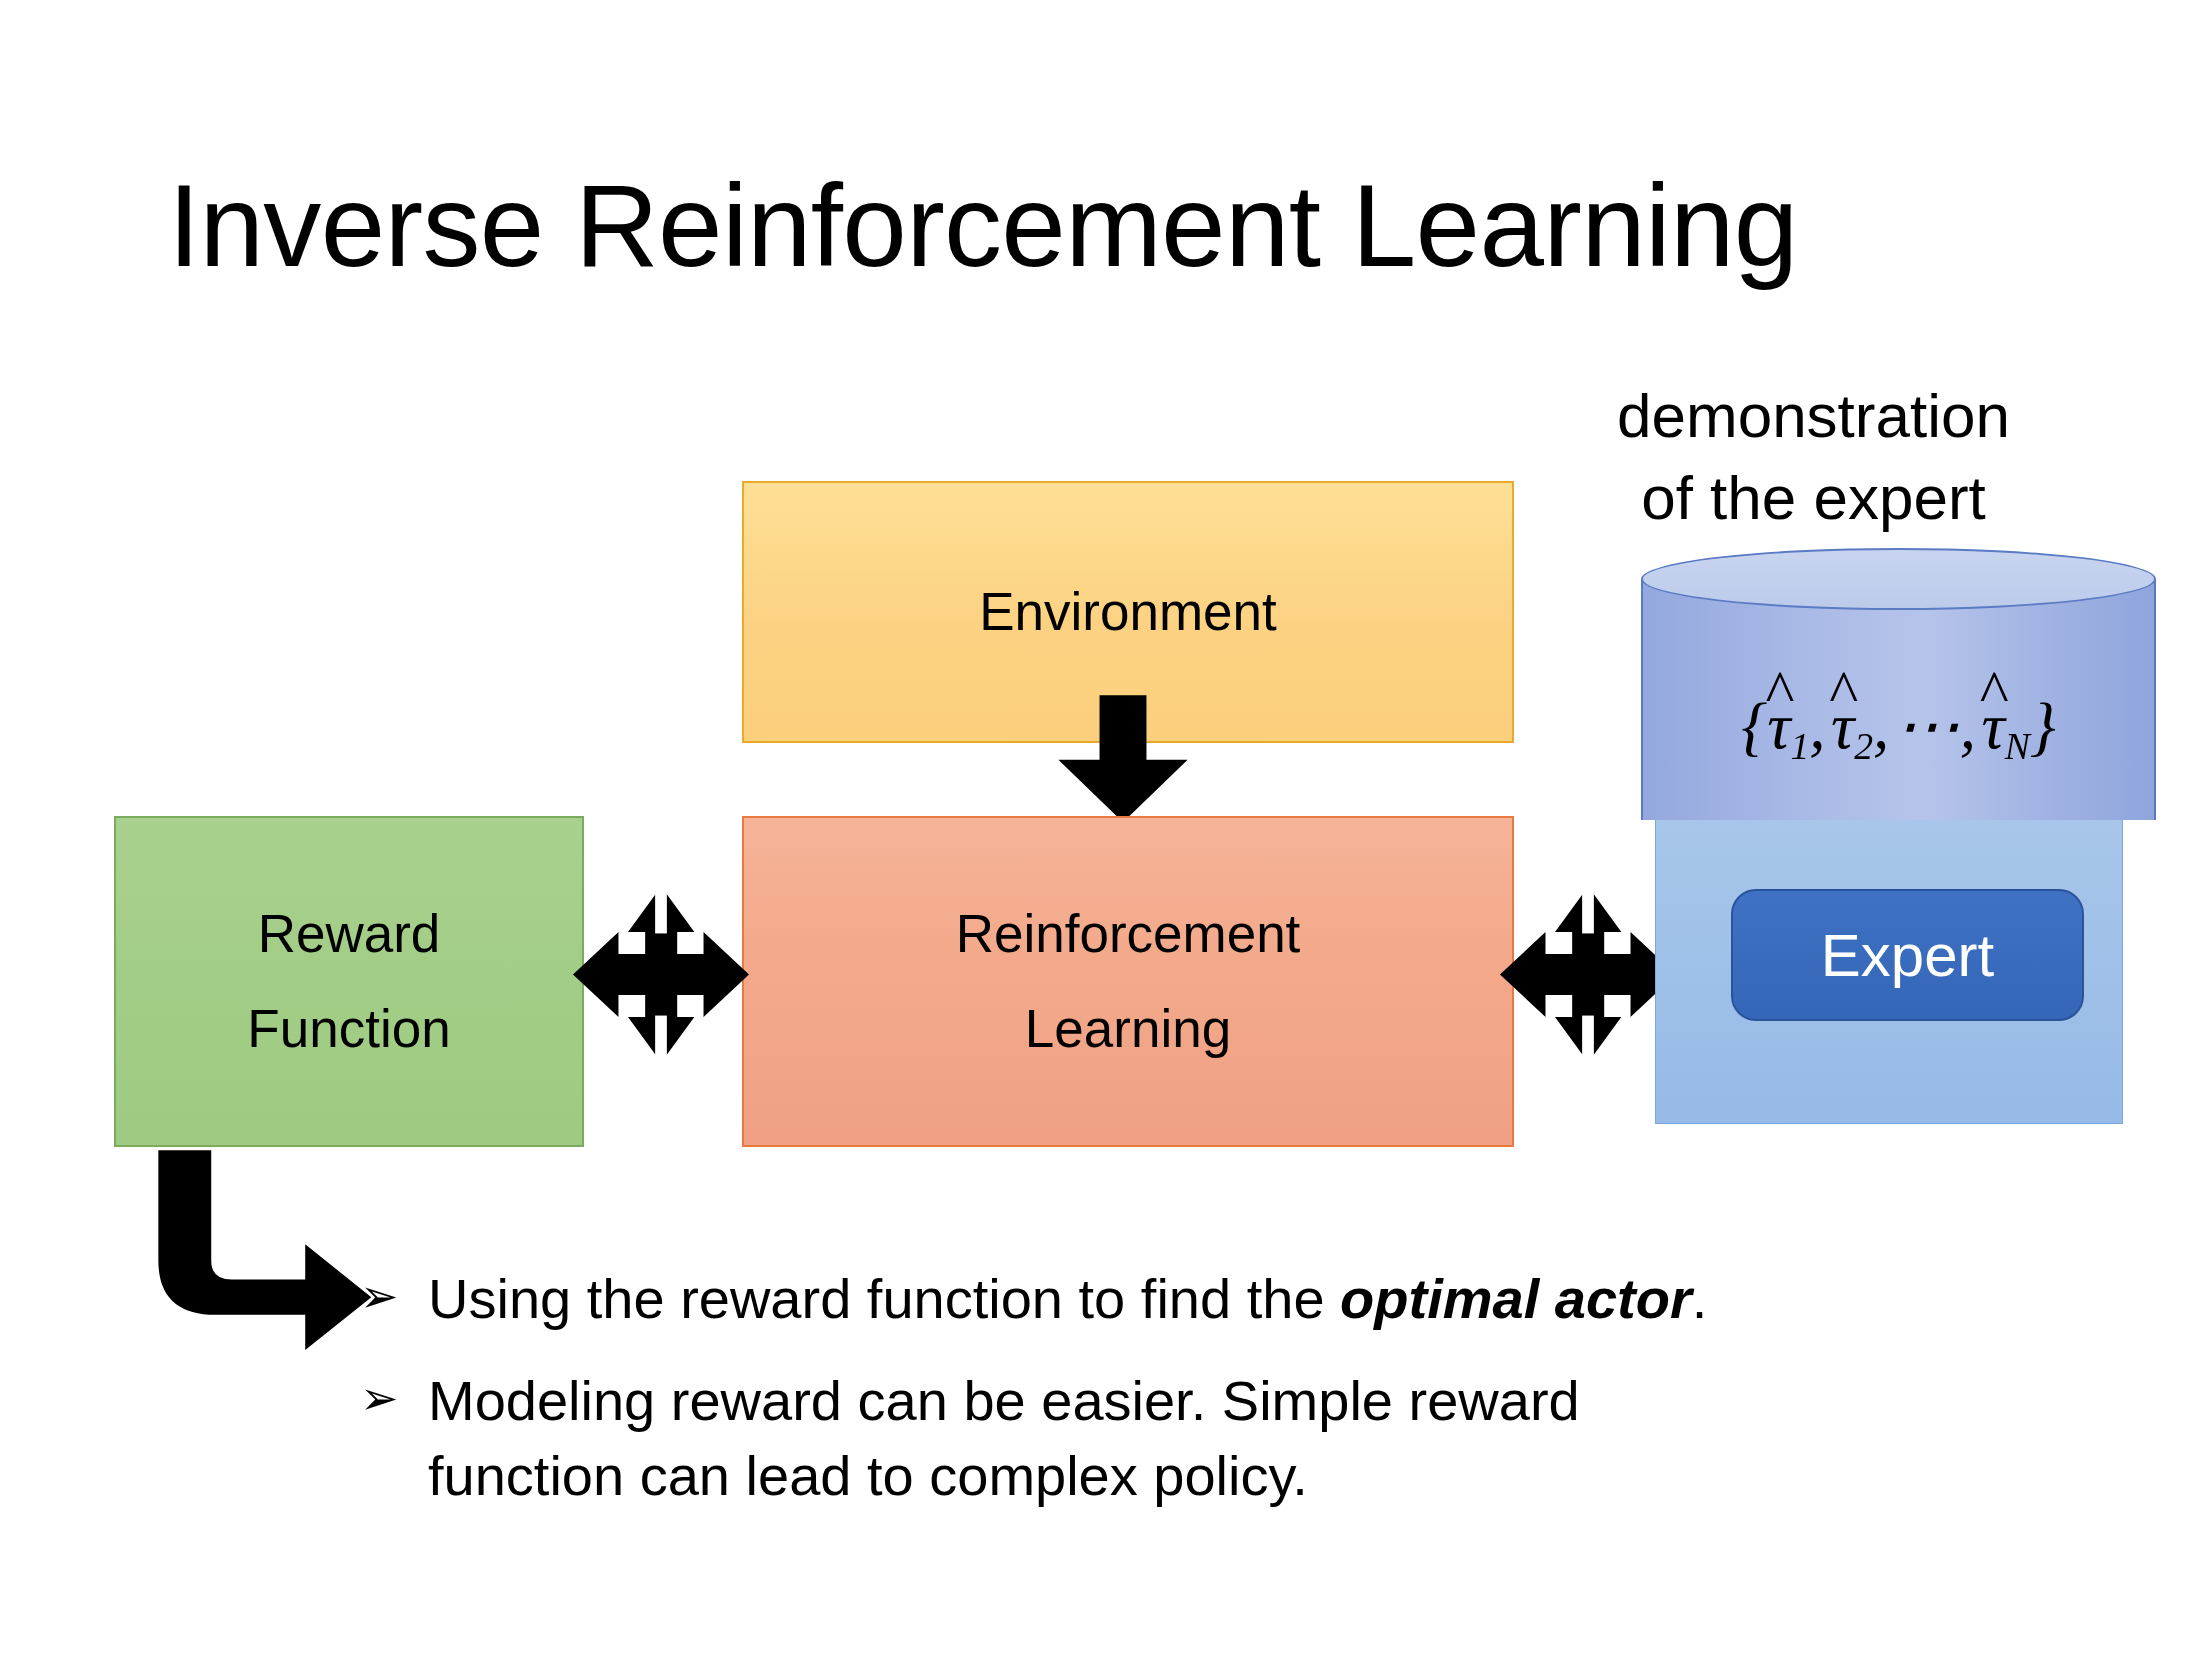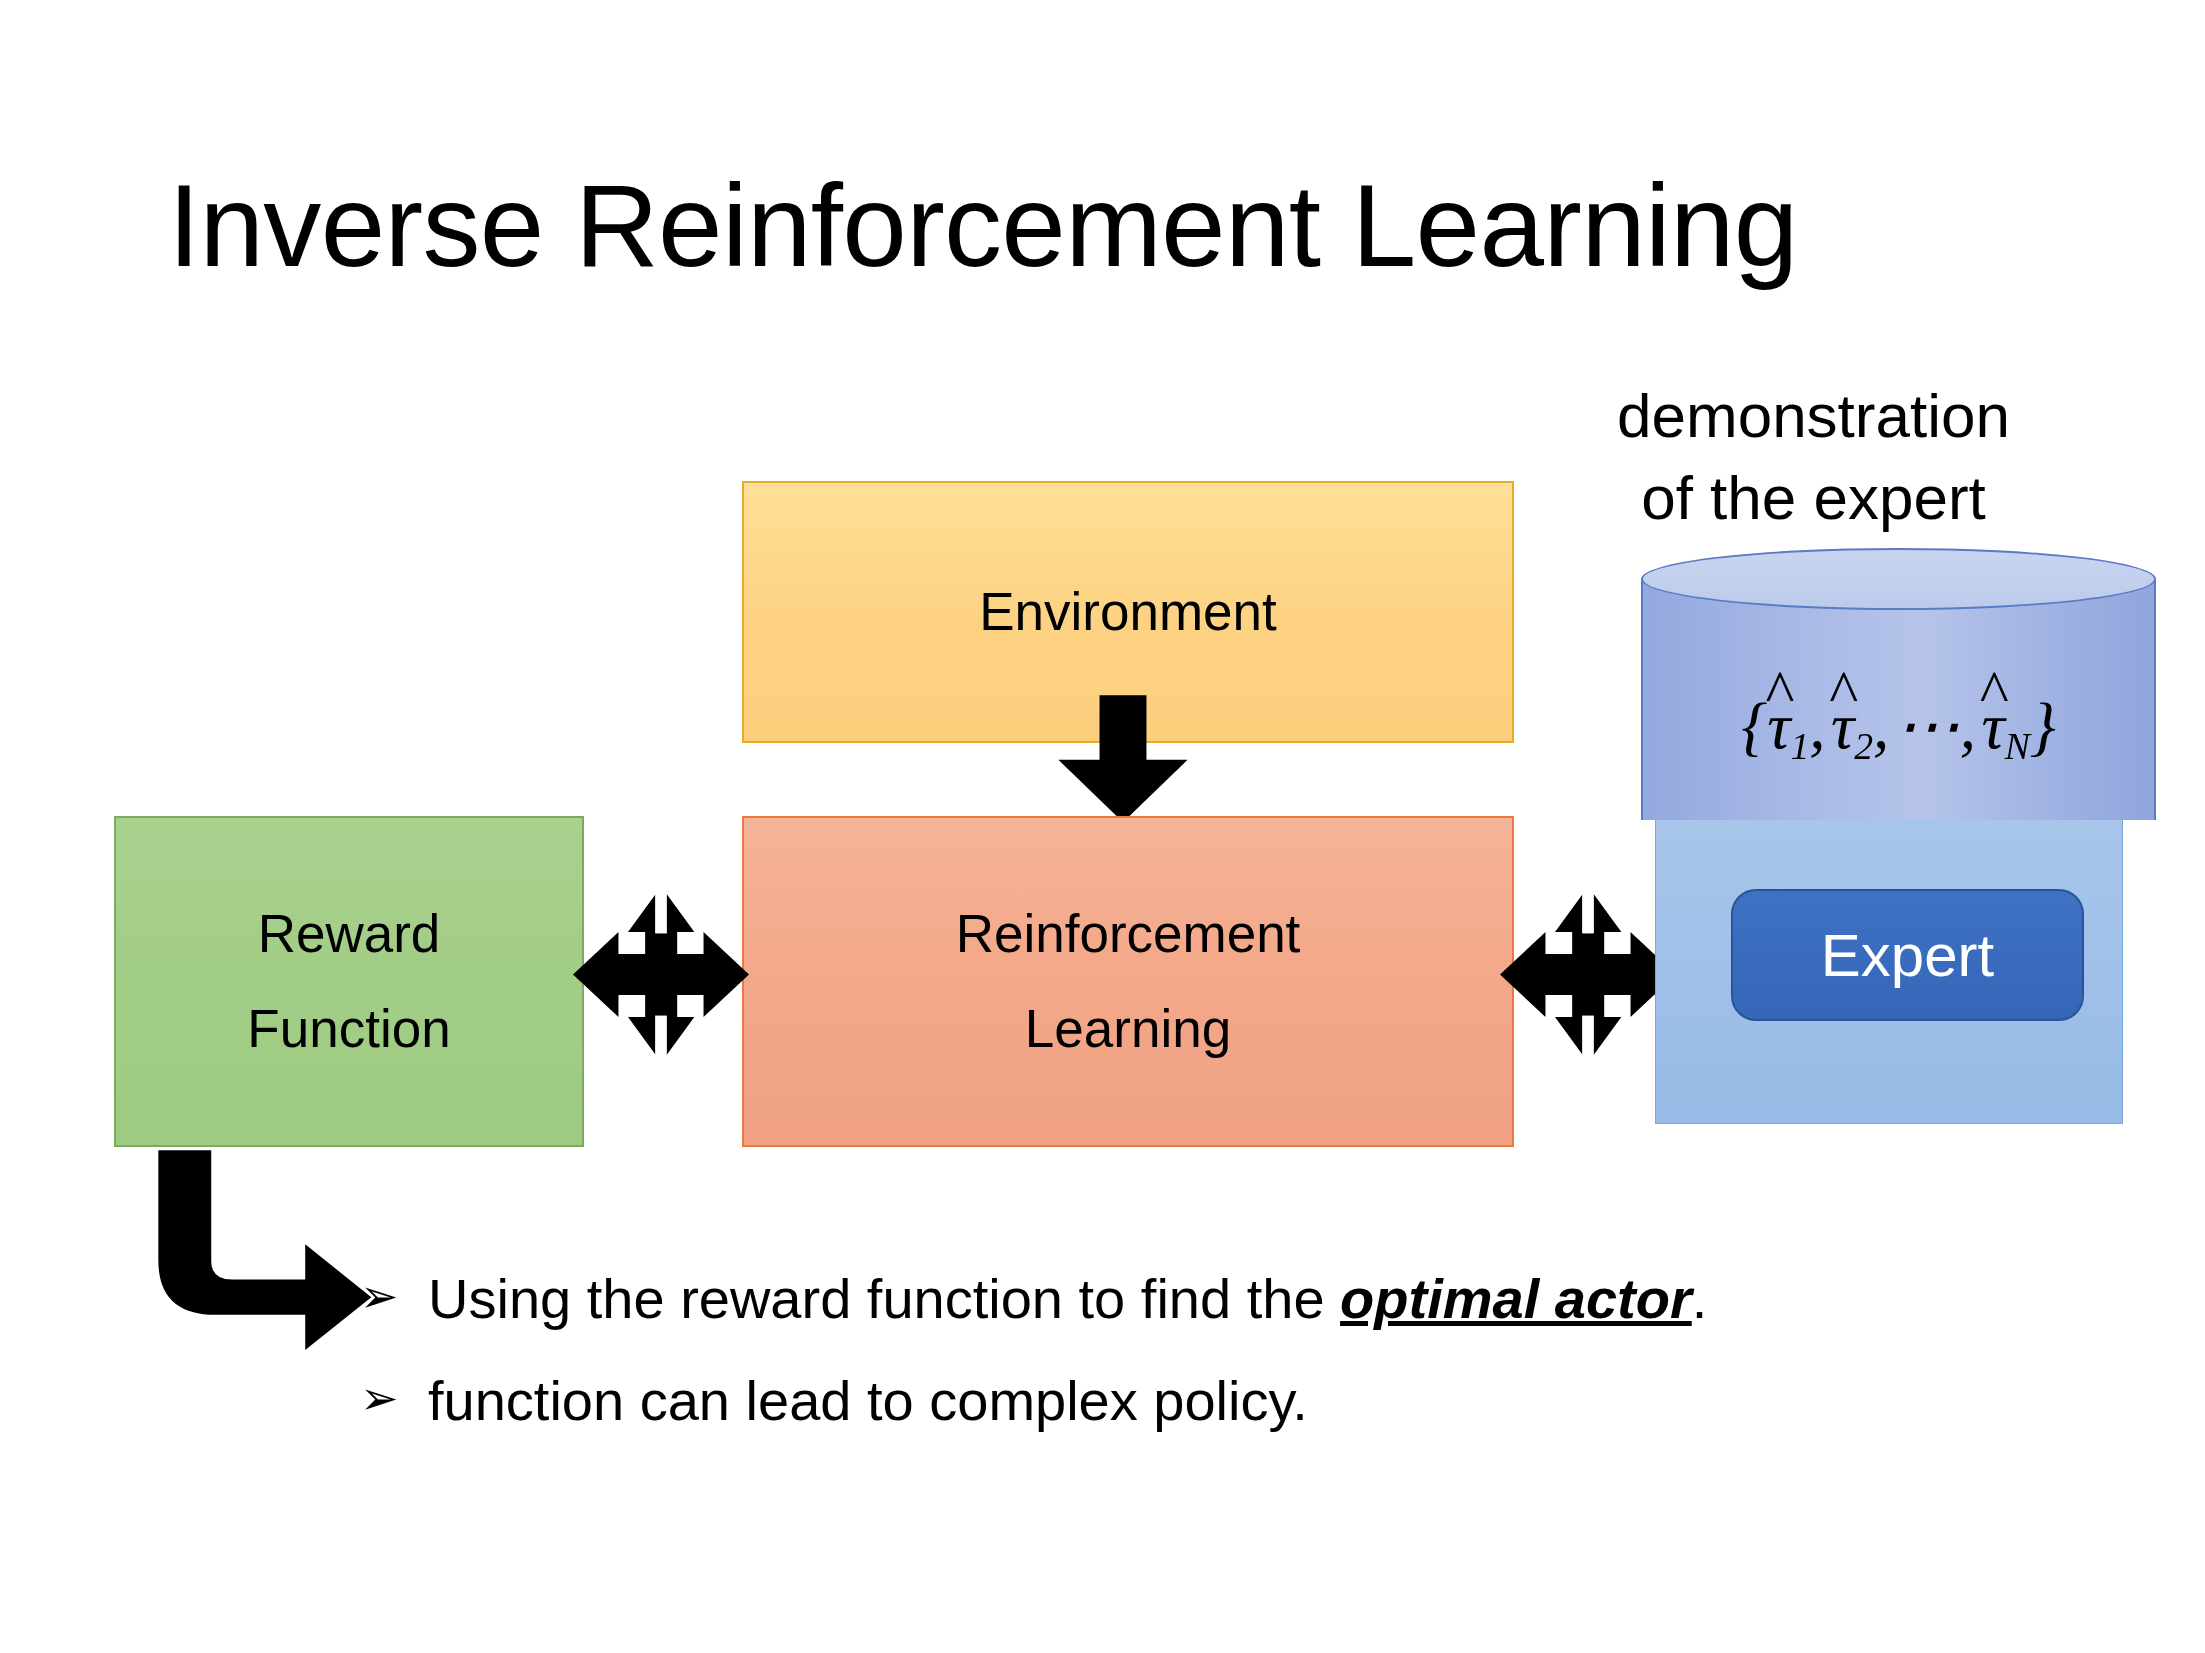--- a/index.html
+++ b/index.html
@@ -216,21 +216,20 @@
     width: 68px;
     font-family: "DejaVu Sans", sans-serif;
     font-size: 46px;
     line-height: 1.55;
     color: #000000;
   }
   .bullet-text { flex: 1 1 auto; }
   .emph {
     font-weight: bold;
     font-style: italic;
-    text-decoration: underline;
   }
 </style>
 </head>
 <body>
 
 <div id="slide">
 
   <div id="title">Inverse Reinforcement Learning</div>
 
   <div class="box" id="env-box">
@@ -295,20 +294,21 @@
   <div id="bullets">
 
     <div class="bullet">
       <span class="bullet-marker">➢</span>
       <span class="bullet-text"><span>Using the reward function to find the </span><span class="emph">optimal actor</span><span>.</span></span>
     </div>
 
     <div class="bullet">
       <span class="bullet-marker">➢</span>
       <span class="bullet-text">
+        <div>Modeling reward can be easier. Simple reward</div>
         <div>function can lead to complex policy.</div>
       </span>
     </div>
 
   </div>
 
 </div>
 
 
 </body></html>

